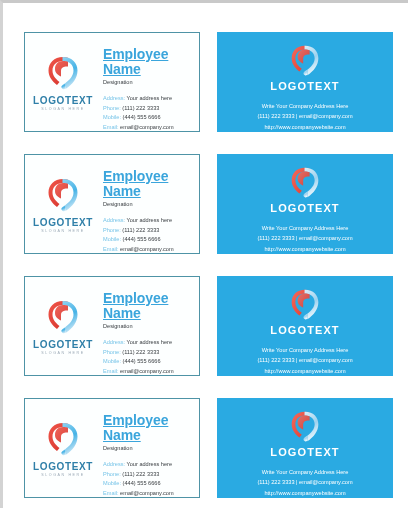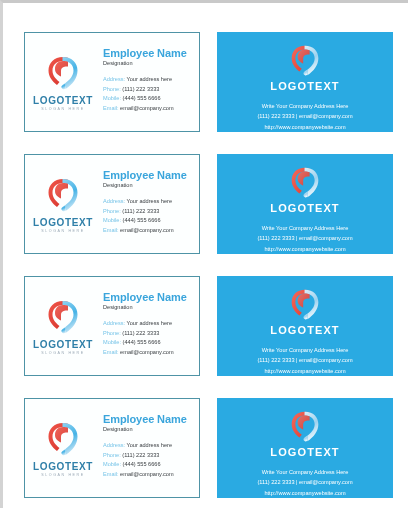--- a/index.html
+++ b/index.html
@@ -105,25 +105,26 @@
   .logo-slogan {
     margin-top: 2px;
     font-size: 3.6px;
     letter-spacing: 1.6px;
     color: #9aa8b5;
     line-height: 1;
   }
 
   
   .emp-name {
-    font-size: 11px;
+    font-size: 14px;
     font-weight: bold;
     color: #3aa5dc;
     line-height: 1.1;
     letter-spacing: -0.1px;
+    text-decoration: underline;
   }
   .emp-desig {
     font-size: 5.6px;
     color: #3c4044;
     margin-top: 1px;
     line-height: 1.1;
   }
   .contact-list {
     margin-top: 9px;
   }

